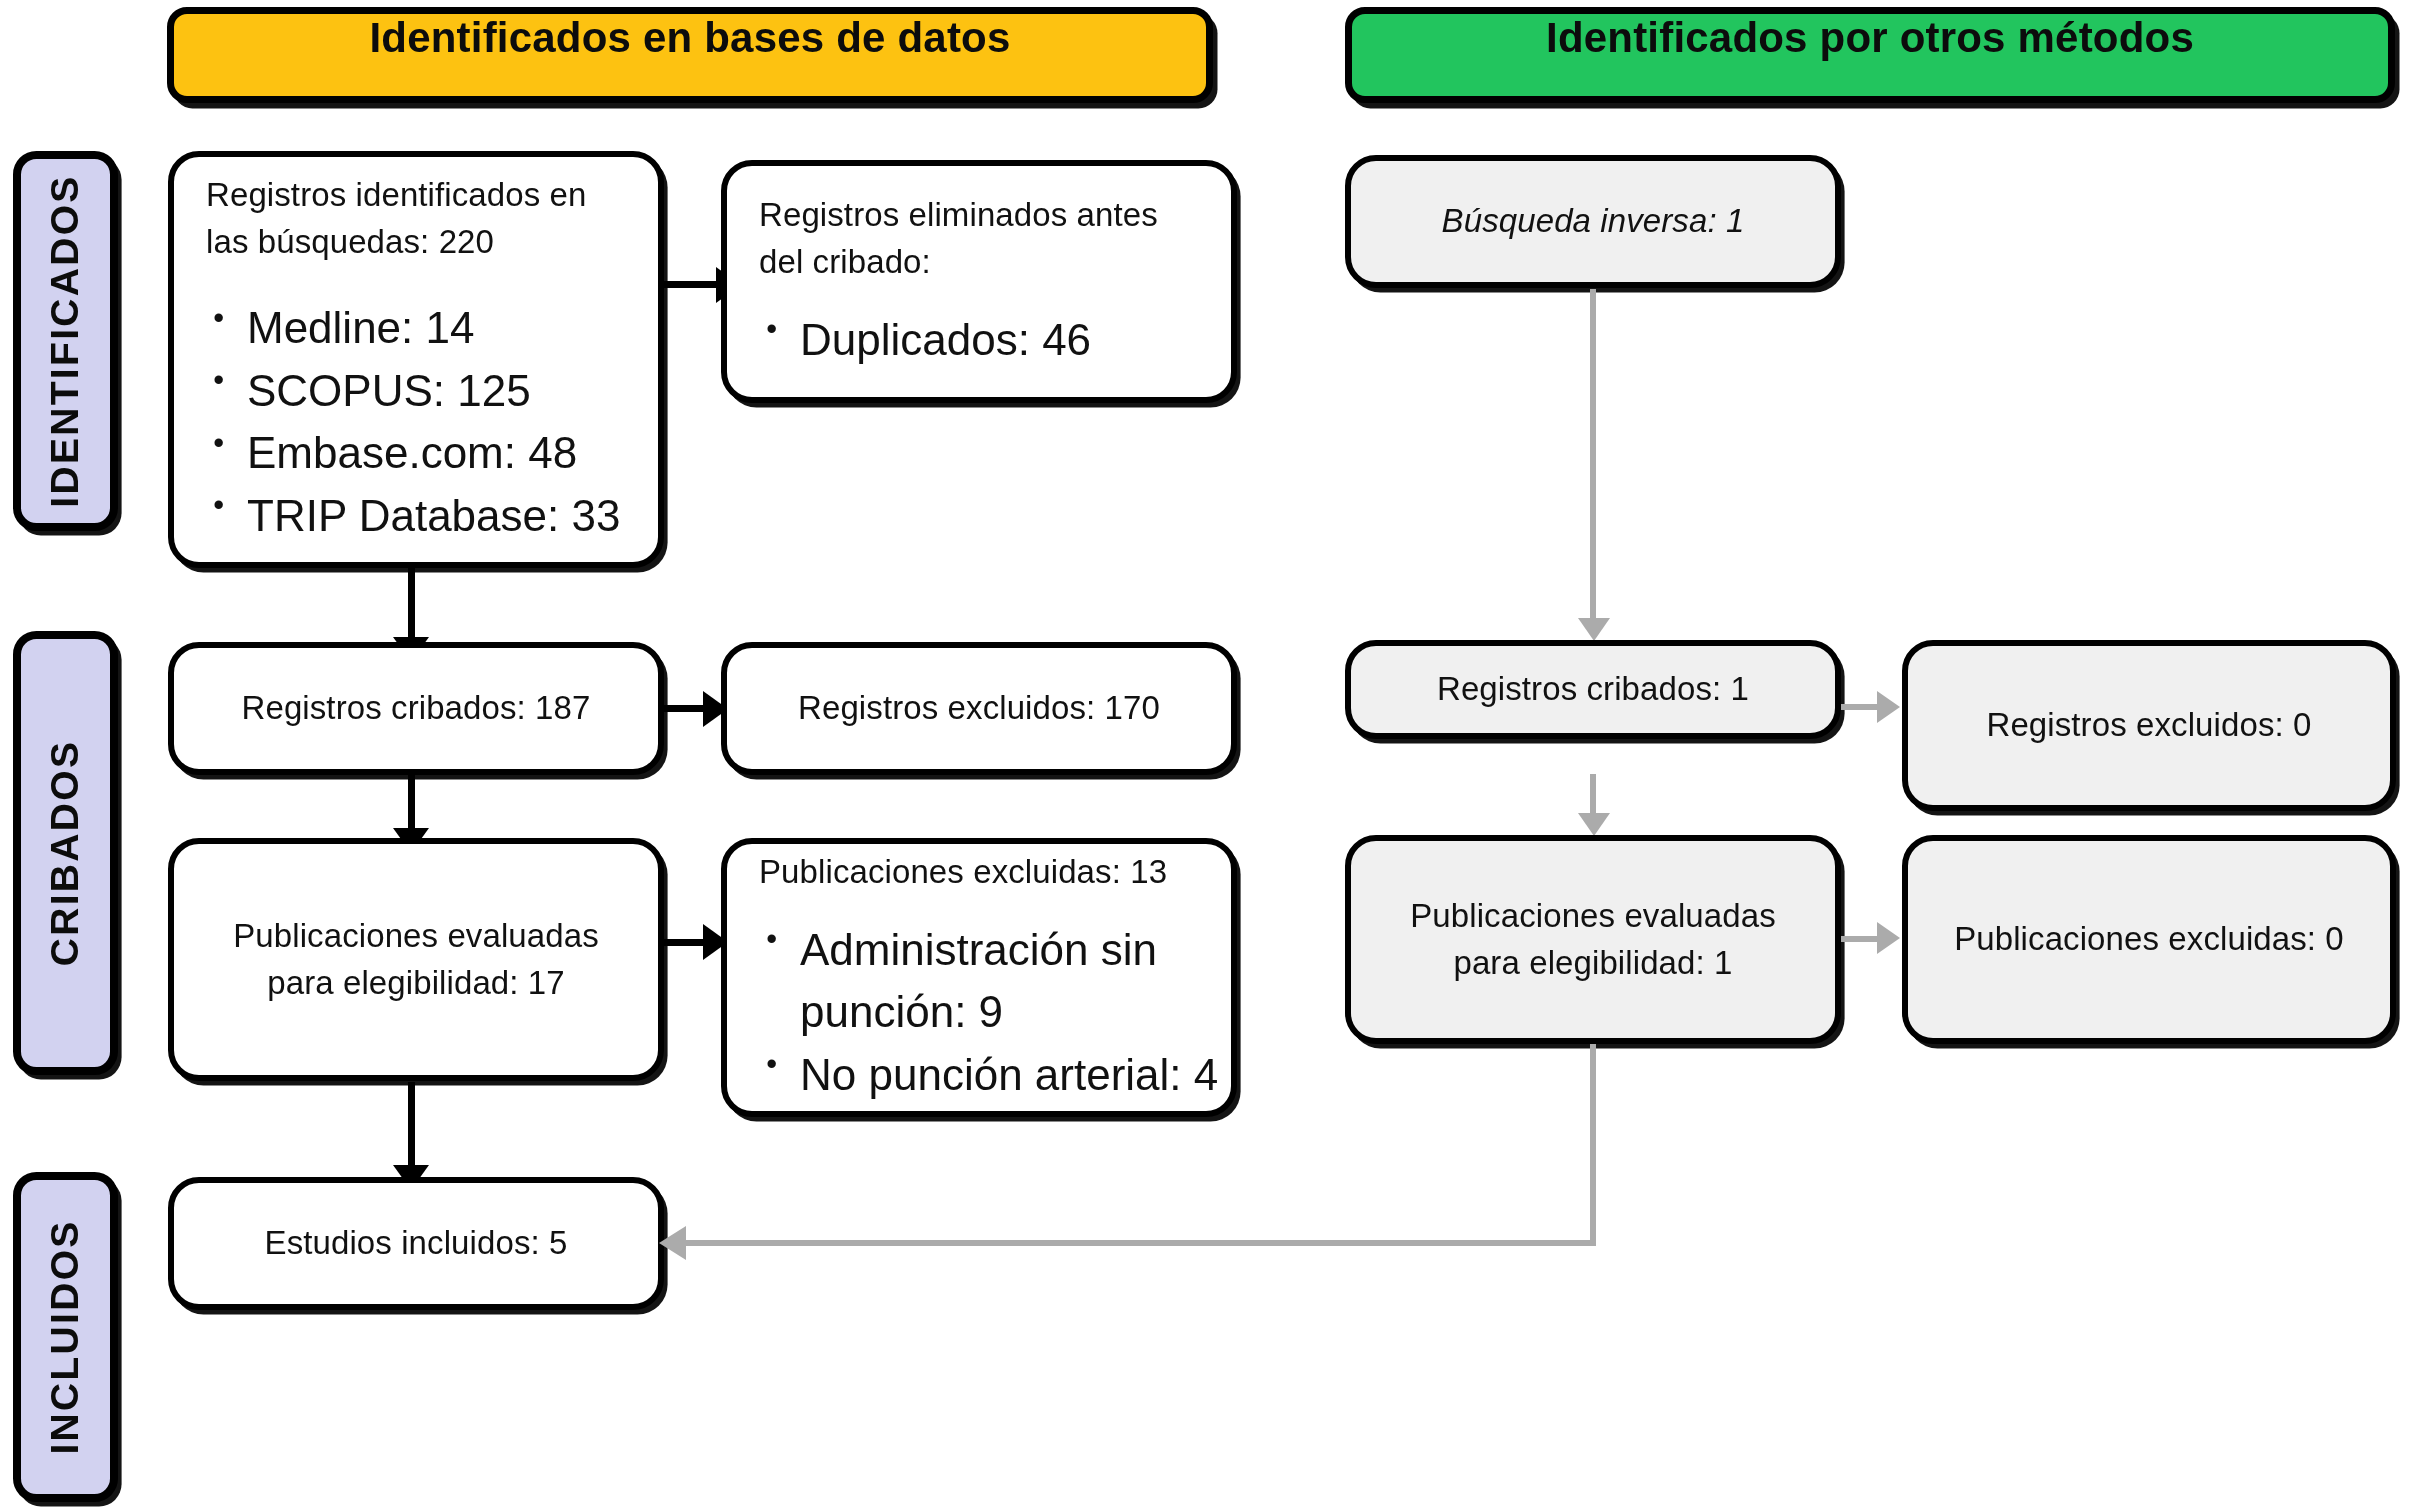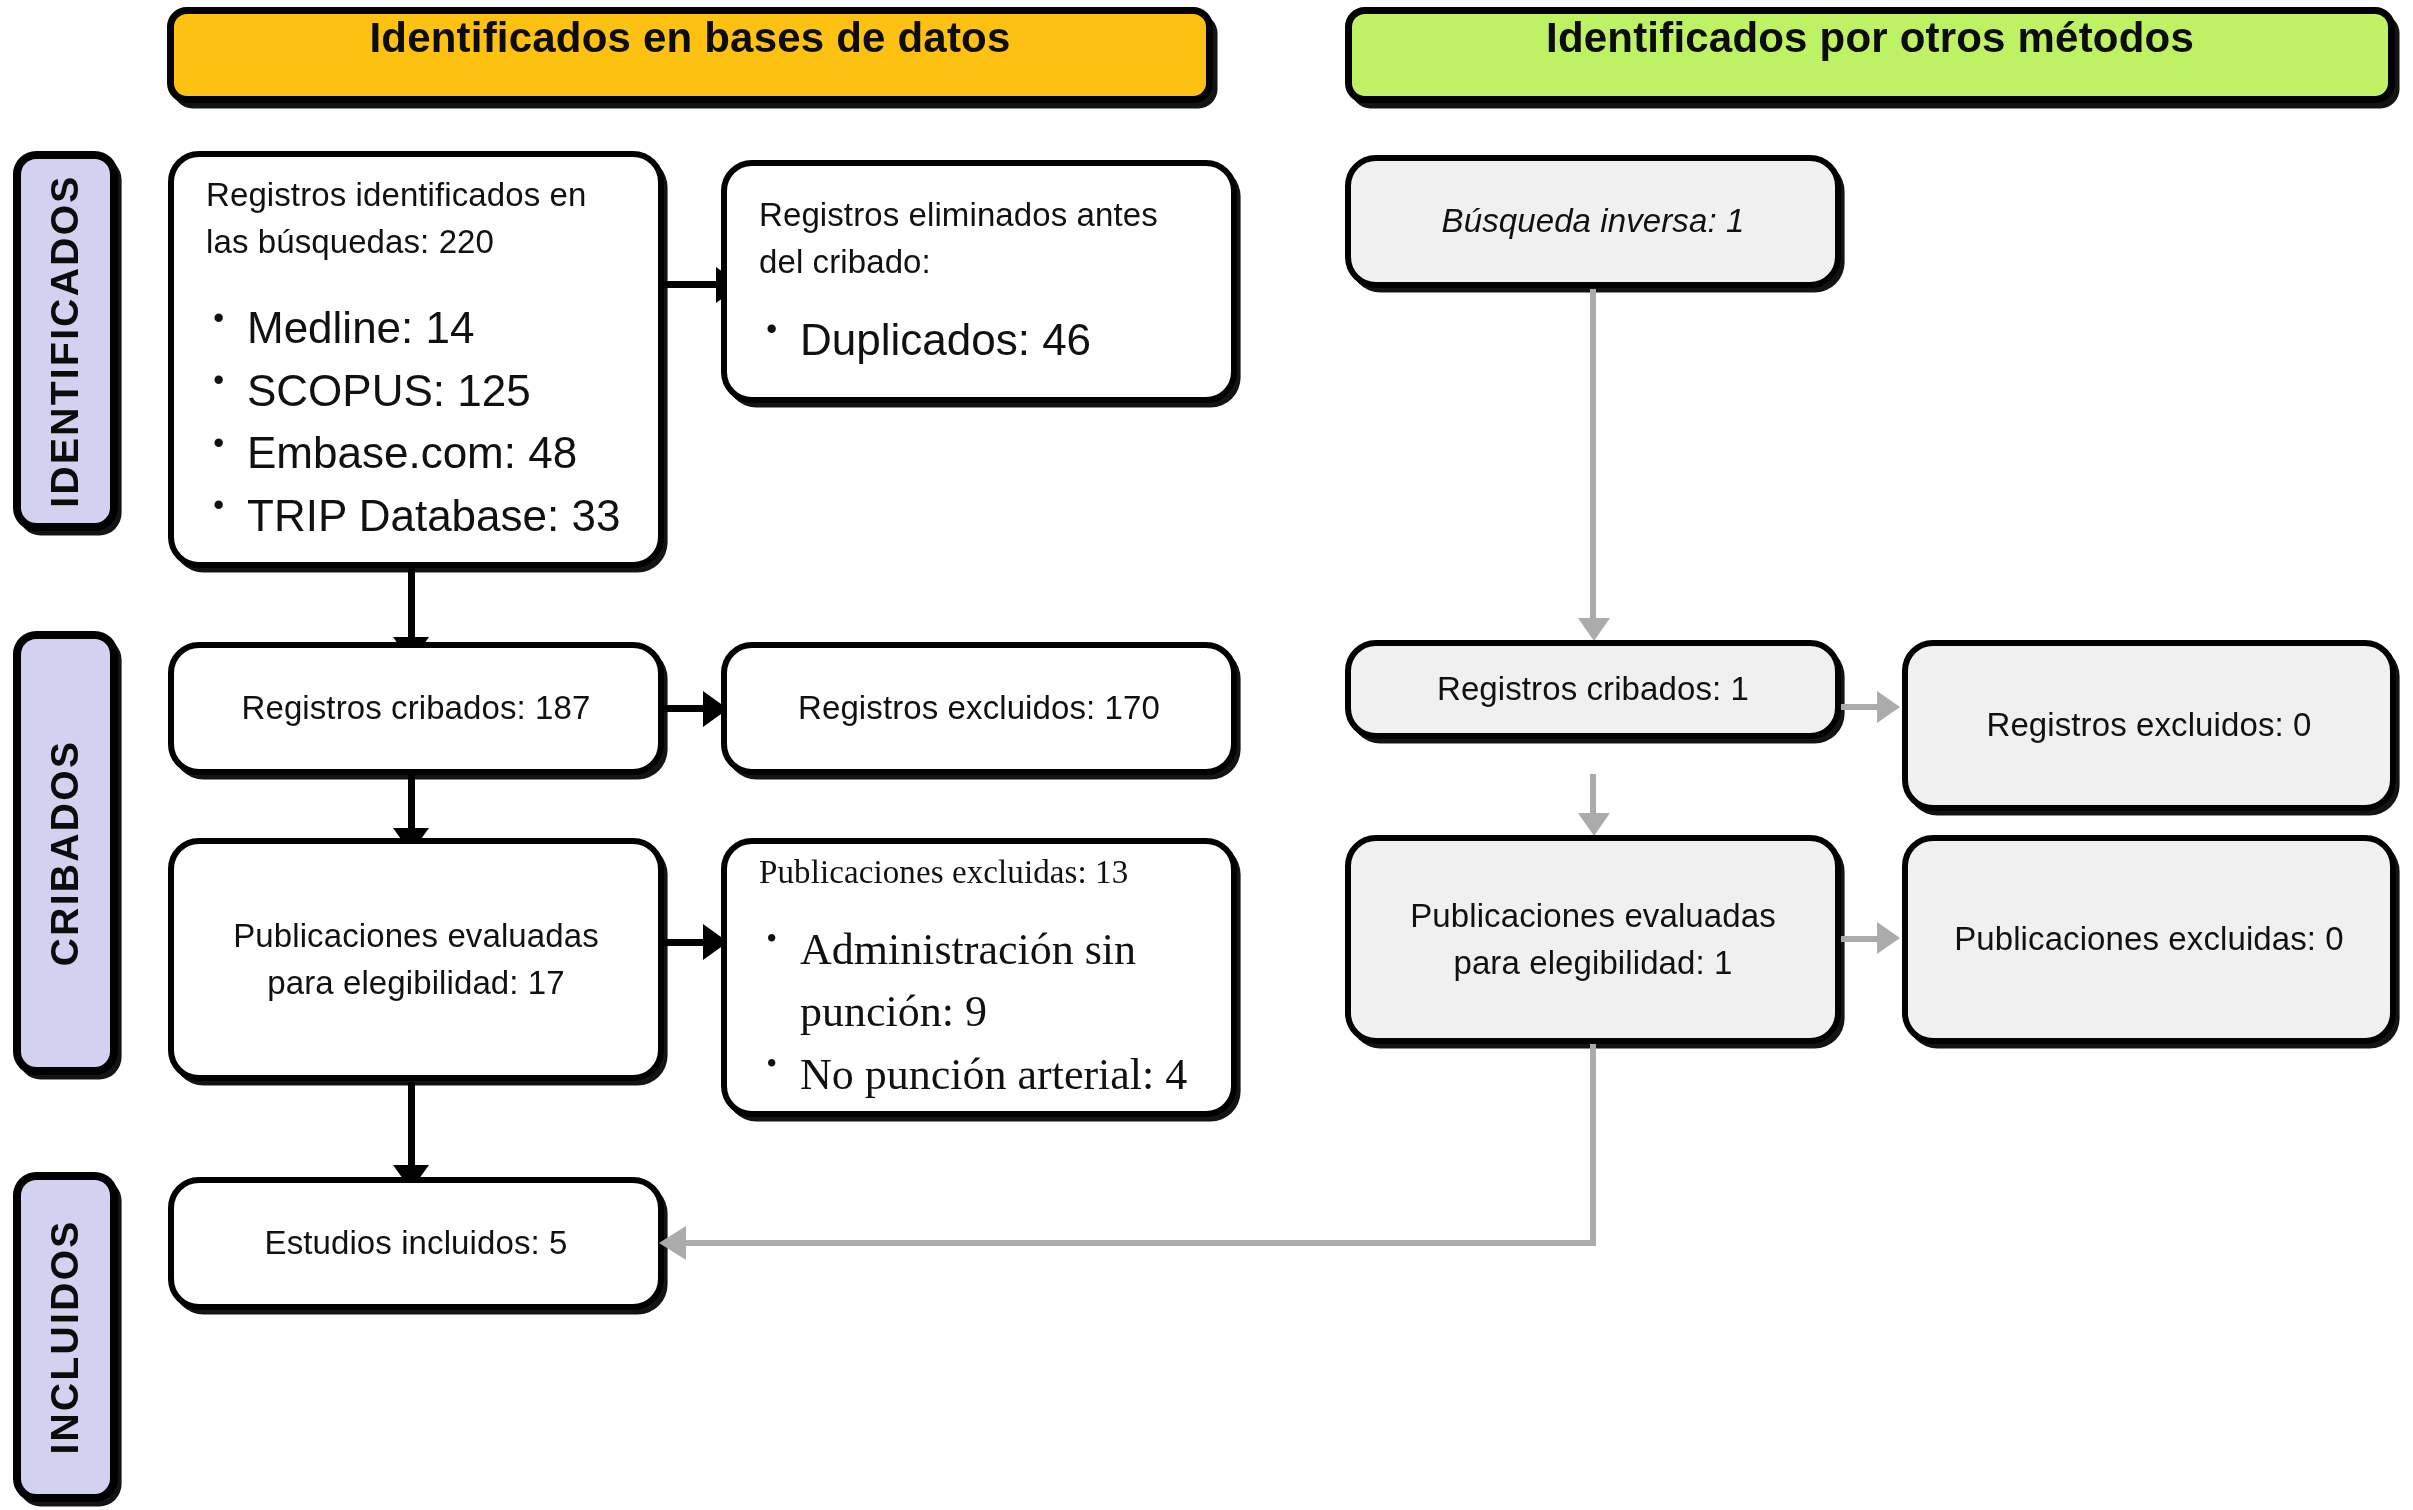--- a/index.html
+++ b/index.html
@@ -49,21 +49,21 @@
     box-shadow:5.4px 6.3px 0 -0.9px rgba(0,0,0,0.92);
   }
   .hdr .htxt{
     font-size:42px;
     font-weight:bold;
     color:#0c0c0c;
     letter-spacing:0.2px;
     white-space:nowrap;
   }
   #hdr-db{ background:#FDC211; }
-  #hdr-other{ background:#bef264; }
+  #hdr-other{ background:#22c55e; }
 
   
   .stagelabel{
     position:absolute;
     box-sizing:border-box;
     background:#D2D2F0;
     border:8px solid #000000;
     border-radius:23.4px;
     box-shadow:4.5px 5.4px 0 -0.9px rgba(0,0,0,0.92);
     overflow:hidden;
@@ -213,21 +213,21 @@
   <div class="arrow-down" style="left:393px;top:828px;"></div>
 
   <div class="node center" style="left:168px;top:838px;width:496px;height:243px;">
     <div class="line">Publicaciones  evaluadas</div>
     <div class="line">para elegibilidad: 17</div>
   </div>
 
   <div class="conn hline" style="left:664px;top:939px;width:41px;"></div>
   <div class="arrow-right" style="left:703px;top:924px;"></div>
 
-  <div class="node padleft" style="left:721px;top:838px;width:516px;height:279px;font-family:Liberation Serif, serif;">
+  <div class="node padleft" style="left:721px;top:838px;width:516px;height:279px;">
     <div class="line">Publicaciones  excluidas: 13</div>
     <div class="gap24"></div>
     <ul class="blist">
       <li>Administración sin punción: 9</li>
       <li>No punción arterial: 4</li>
     </ul>
   </div>
 
   <div class="conn vline" style="left:408px;top:1082px;height:88px;"></div>
   <div class="arrow-down" style="left:393px;top:1165px;"></div>

